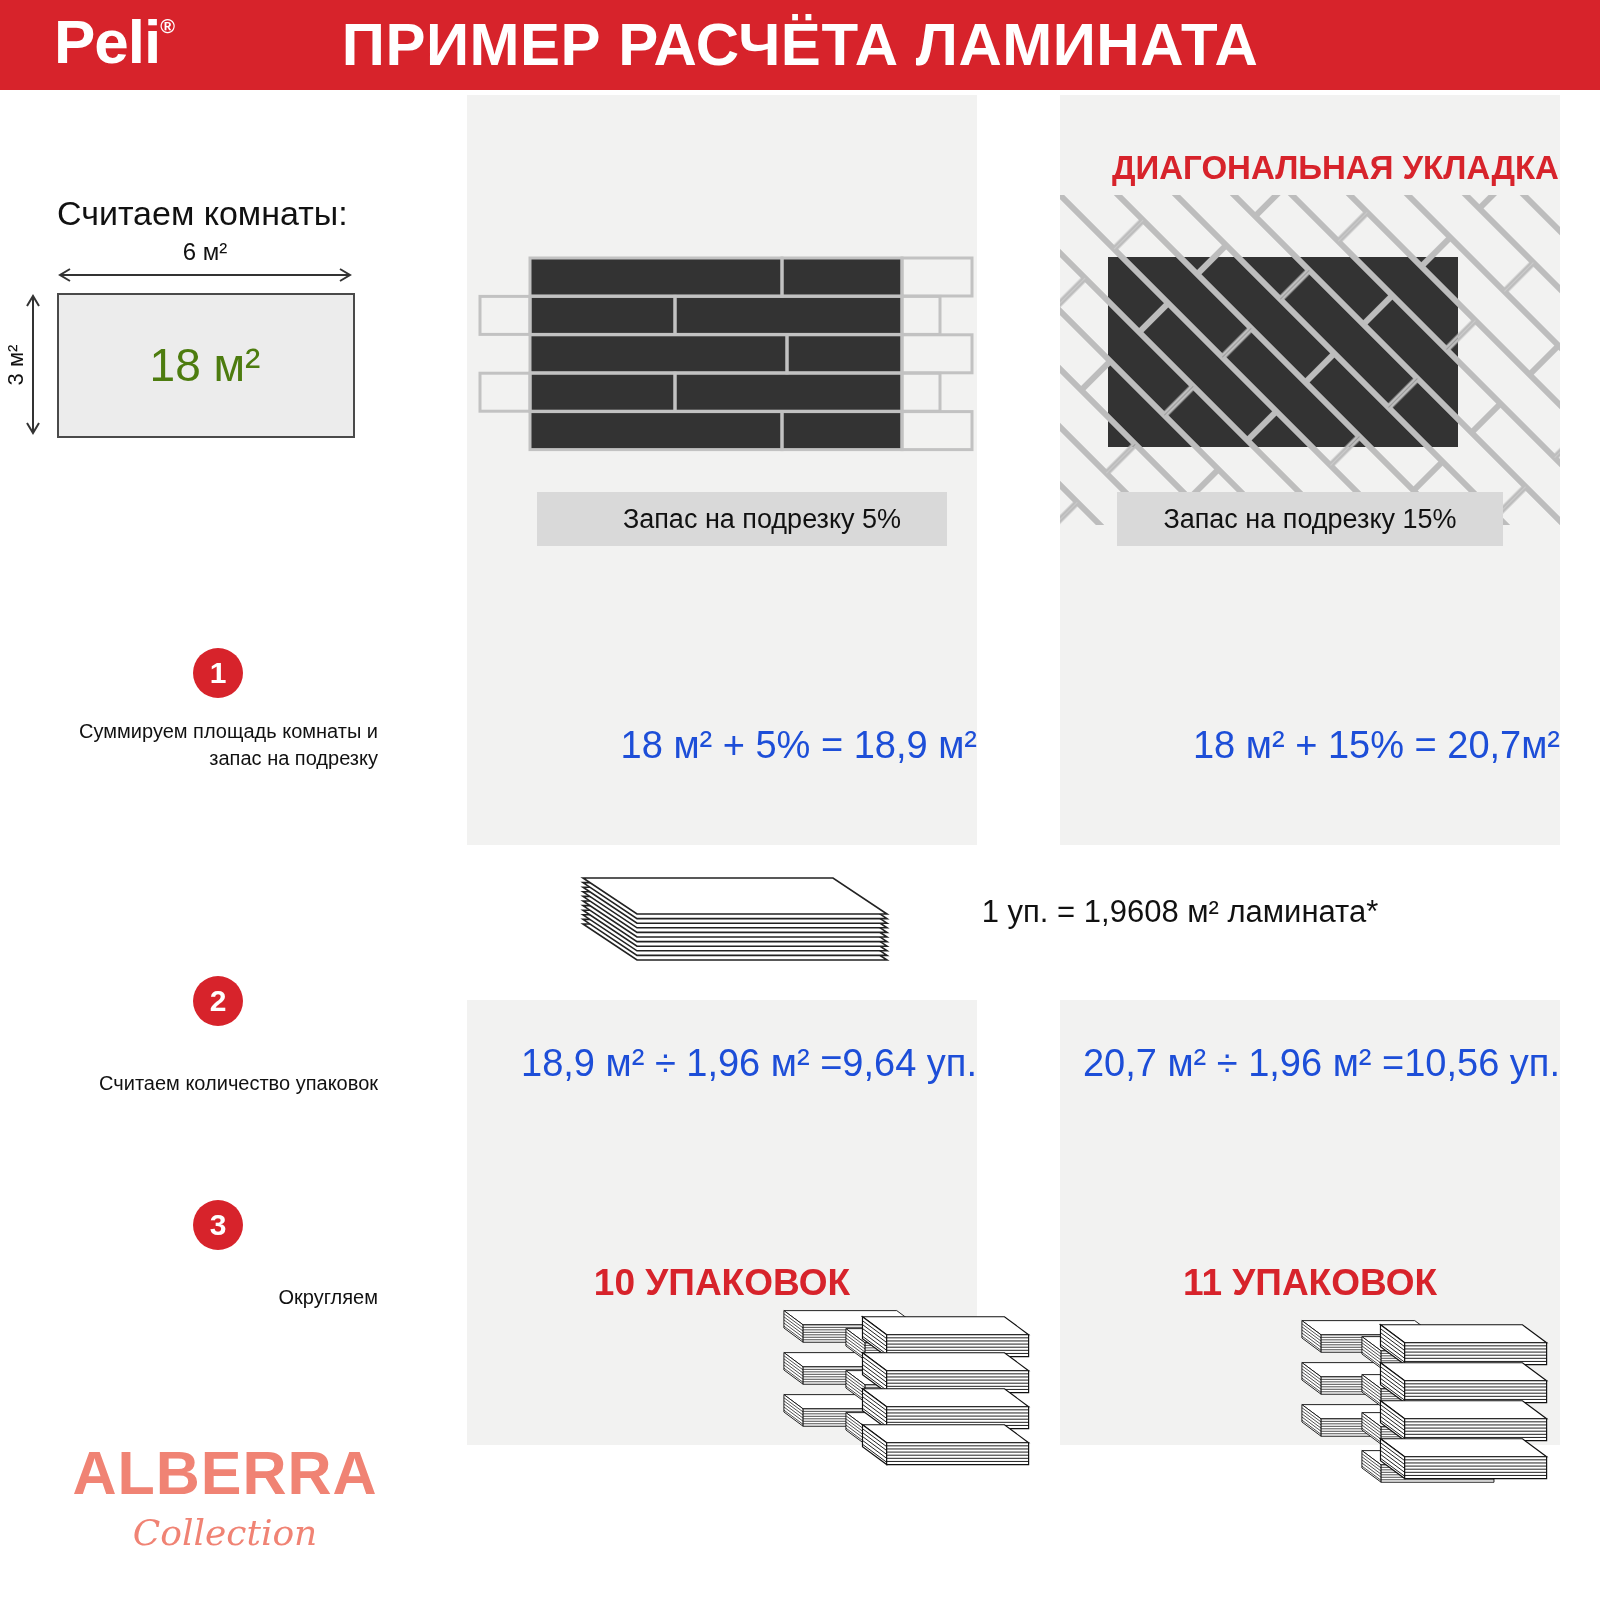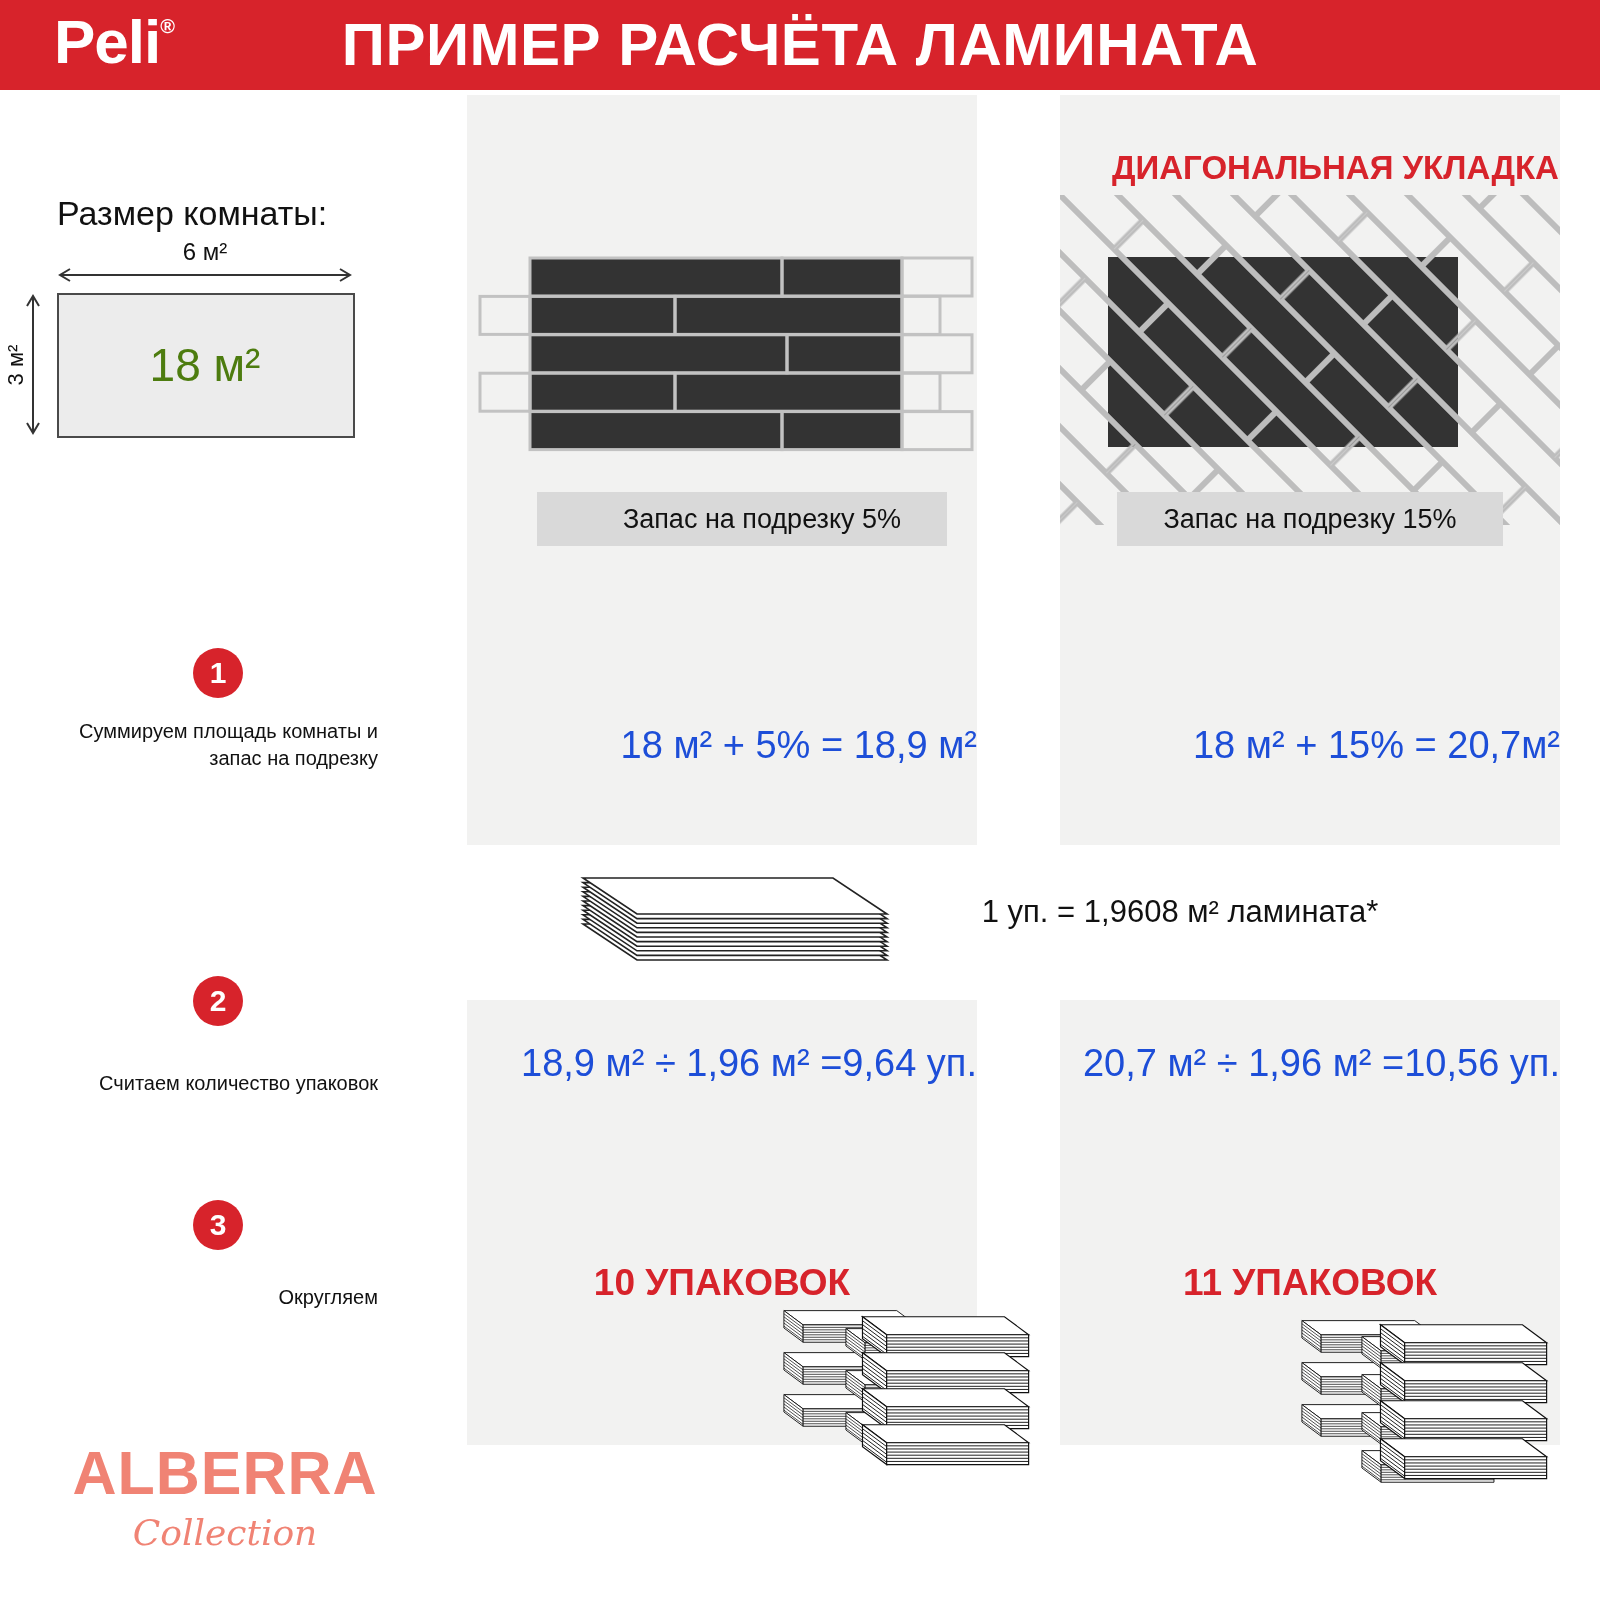--- a/index.html
+++ b/index.html
@@ -81,21 +81,21 @@
   <div class="header">
     <div class="peli-logo"><span>Peli</span><sup>®</sup></div>
     <div class="page-title">ПРИМЕР РАСЧЁТА ЛАМИНАТА</div>
   </div>
 
   <div class="panel p-l1"></div>
   <div class="panel p-r1"></div>
   <div class="panel p-l2"></div>
   <div class="panel p-r2"></div>
 
-  <div class="room-label">Размер комнаты:</div>
+  <div class="room-label">Считаем комнаты:</div>
   <div class="dim-label w-label">6 м²</div>
   <svg class="arrow-svg" style="left:57px;top:268px;" width="296" height="14">
     <line x1="4" y1="7" x2="292" y2="7" stroke="#333" stroke-width="2"></line>
     <polyline points="13,1 3,7 13,13" fill="none" stroke="#333" stroke-width="2"></polyline>
     <polyline points="283,1 293,7 283,13" fill="none" stroke="#333" stroke-width="2"></polyline>
   </svg>
   <div class="dim-label v-label">3 м²</div>
   <svg class="arrow-svg" style="left:26px;top:293px;" width="14" height="143">
     <line x1="7" y1="4" x2="7" y2="139" stroke="#333" stroke-width="2"></line>
     <polyline points="1,13 7,3 13,13" fill="none" stroke="#333" stroke-width="2"></polyline>

